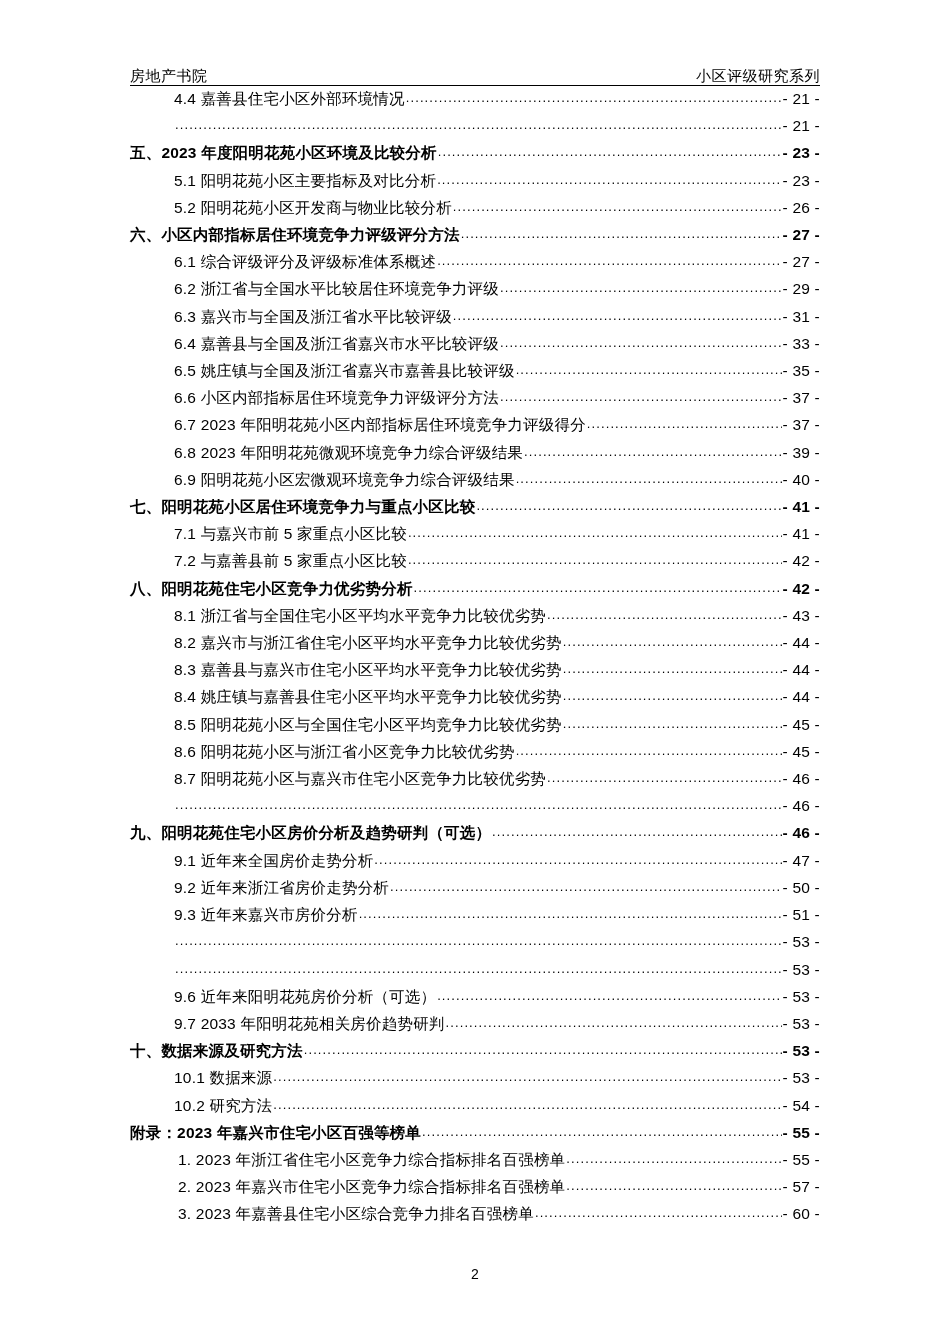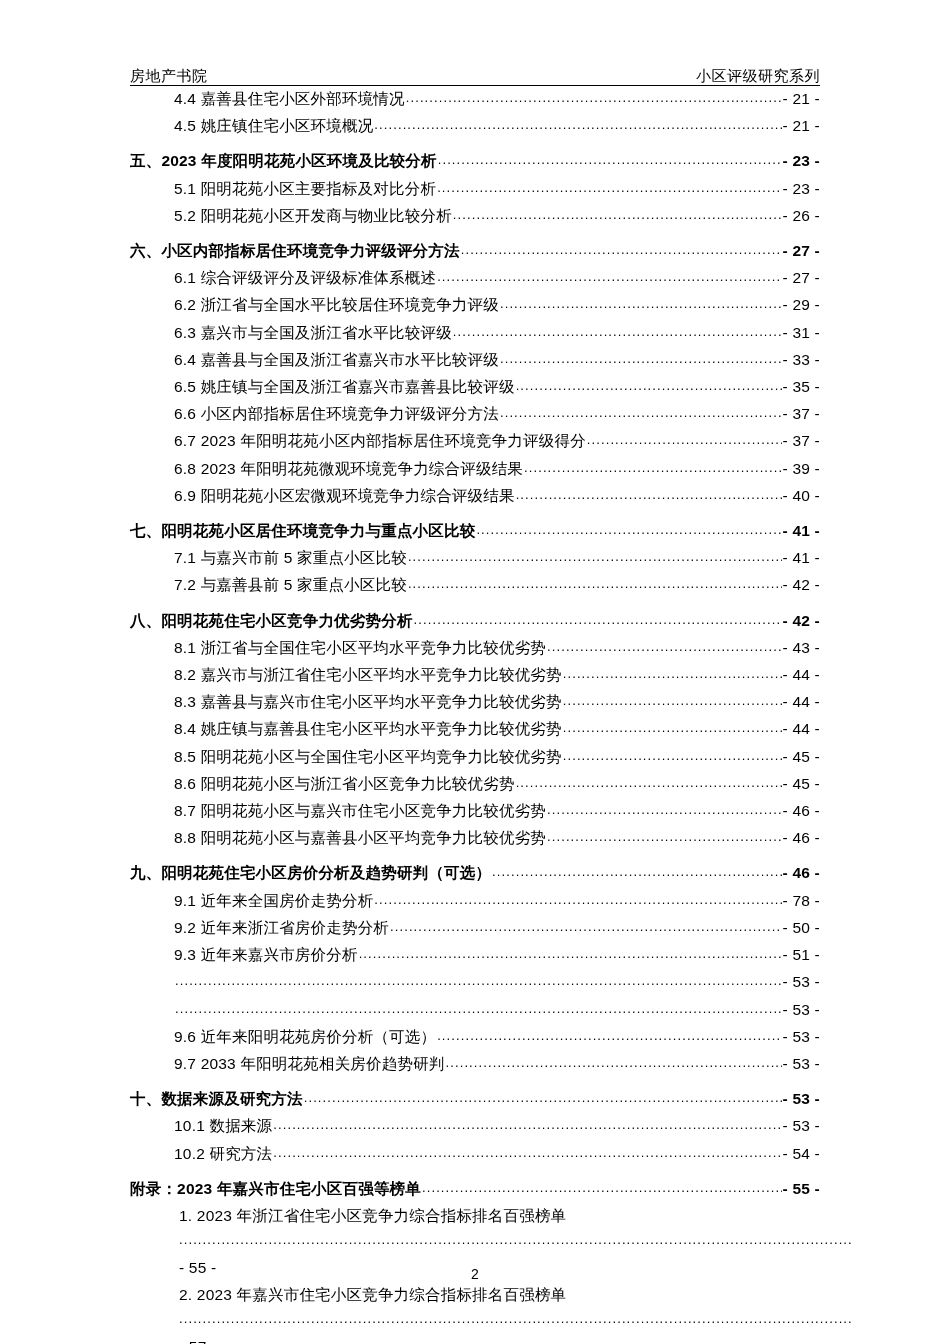--- a/index.html
+++ b/index.html
@@ -64,24 +64,24 @@
     font-size: 13px;
     letter-spacing: 1.1px;
     color: #000;
   }
   .page-num {
     flex: 0 0 auto;
     letter-spacing: 0.2px;
   }
   .lvl-1 .toc-label,
   .lvl-1 .page-num { font-weight: bold; }
-  .lvl-1 { margin-top: 8px; }
+  .lvl-1 { margin-top: 0px; }
   .indent-0 { padding-left: 0px; }
   .indent-2 { padding-left: 44px; }
-  .indent-3 { padding-left: 48px; flex-direction: column; }
+  .indent-3 { padding-left: 48px; }
   .footer {
     position: absolute;
     bottom: 62px;
     left: 0;
     right: 0;
     text-align: center;
     font-size: 14px;
   }
 </style>
 </head>
@@ -95,21 +95,20 @@
   </div>
   <div class="header-rule"></div>
 
   <div class="toc" id="toc">
       <div class="toc-row lvl-2 indent-2">
         <span class="toc-label">4.4  嘉善县住宅小区外部环境情况</span>
         <span class="dots">...............................................................................................................................................</span>
         <span class="page-num">- 21 -</span>
       </div>
       <div class="toc-row lvl-2 indent-2">
-        <span class="toc-label">4.5  姚庄镇住宅小区环境概况</span>
         <span class="dots">...............................................................................................................................................</span>
         <span class="page-num">- 21 -</span>
       </div>
       <div class="toc-row lvl-1 indent-0">
         <span class="toc-label">五、2023 年度阳明花苑小区环境及比较分析</span>
         <span class="dots">...............................................................................................................................................</span>
         <span class="page-num">- 23 -</span>
       </div>
       <div class="toc-row lvl-2 indent-2">
         <span class="toc-label">5.1  阳明花苑小区主要指标及对比分析</span>
@@ -220,33 +219,32 @@
         <span class="toc-label">8.6  阳明花苑小区与浙江省小区竞争力比较优劣势</span>
         <span class="dots">...............................................................................................................................................</span>
         <span class="page-num">- 45 -</span>
       </div>
       <div class="toc-row lvl-2 indent-2">
         <span class="toc-label">8.7  阳明花苑小区与嘉兴市住宅小区竞争力比较优劣势</span>
         <span class="dots">...............................................................................................................................................</span>
         <span class="page-num">- 46 -</span>
       </div>
       <div class="toc-row lvl-2 indent-2">
-        <span class="toc-label">8.8  阳明花苑小区与嘉善县小区平均竞争力比较优劣势</span>
         <span class="dots">...............................................................................................................................................</span>
         <span class="page-num">- 46 -</span>
       </div>
       <div class="toc-row lvl-1 indent-0">
         <span class="toc-label">九、阳明花苑住宅小区房价分析及趋势研判（可选）</span>
         <span class="dots">...............................................................................................................................................</span>
         <span class="page-num">- 46 -</span>
       </div>
       <div class="toc-row lvl-2 indent-2">
         <span class="toc-label">9.1  近年来全国房价走势分析</span>
         <span class="dots">...............................................................................................................................................</span>
-        <span class="page-num">- 78 -</span>
+        <span class="page-num">- 47 -</span>
       </div>
       <div class="toc-row lvl-2 indent-2">
         <span class="toc-label">9.2  近年来浙江省房价走势分析</span>
         <span class="dots">...............................................................................................................................................</span>
         <span class="page-num">- 50 -</span>
       </div>
       <div class="toc-row lvl-2 indent-2">
         <span class="toc-label">9.3  近年来嘉兴市房价分析</span>
         <span class="dots">...............................................................................................................................................</span>
         <span class="page-num">- 51 -</span>

